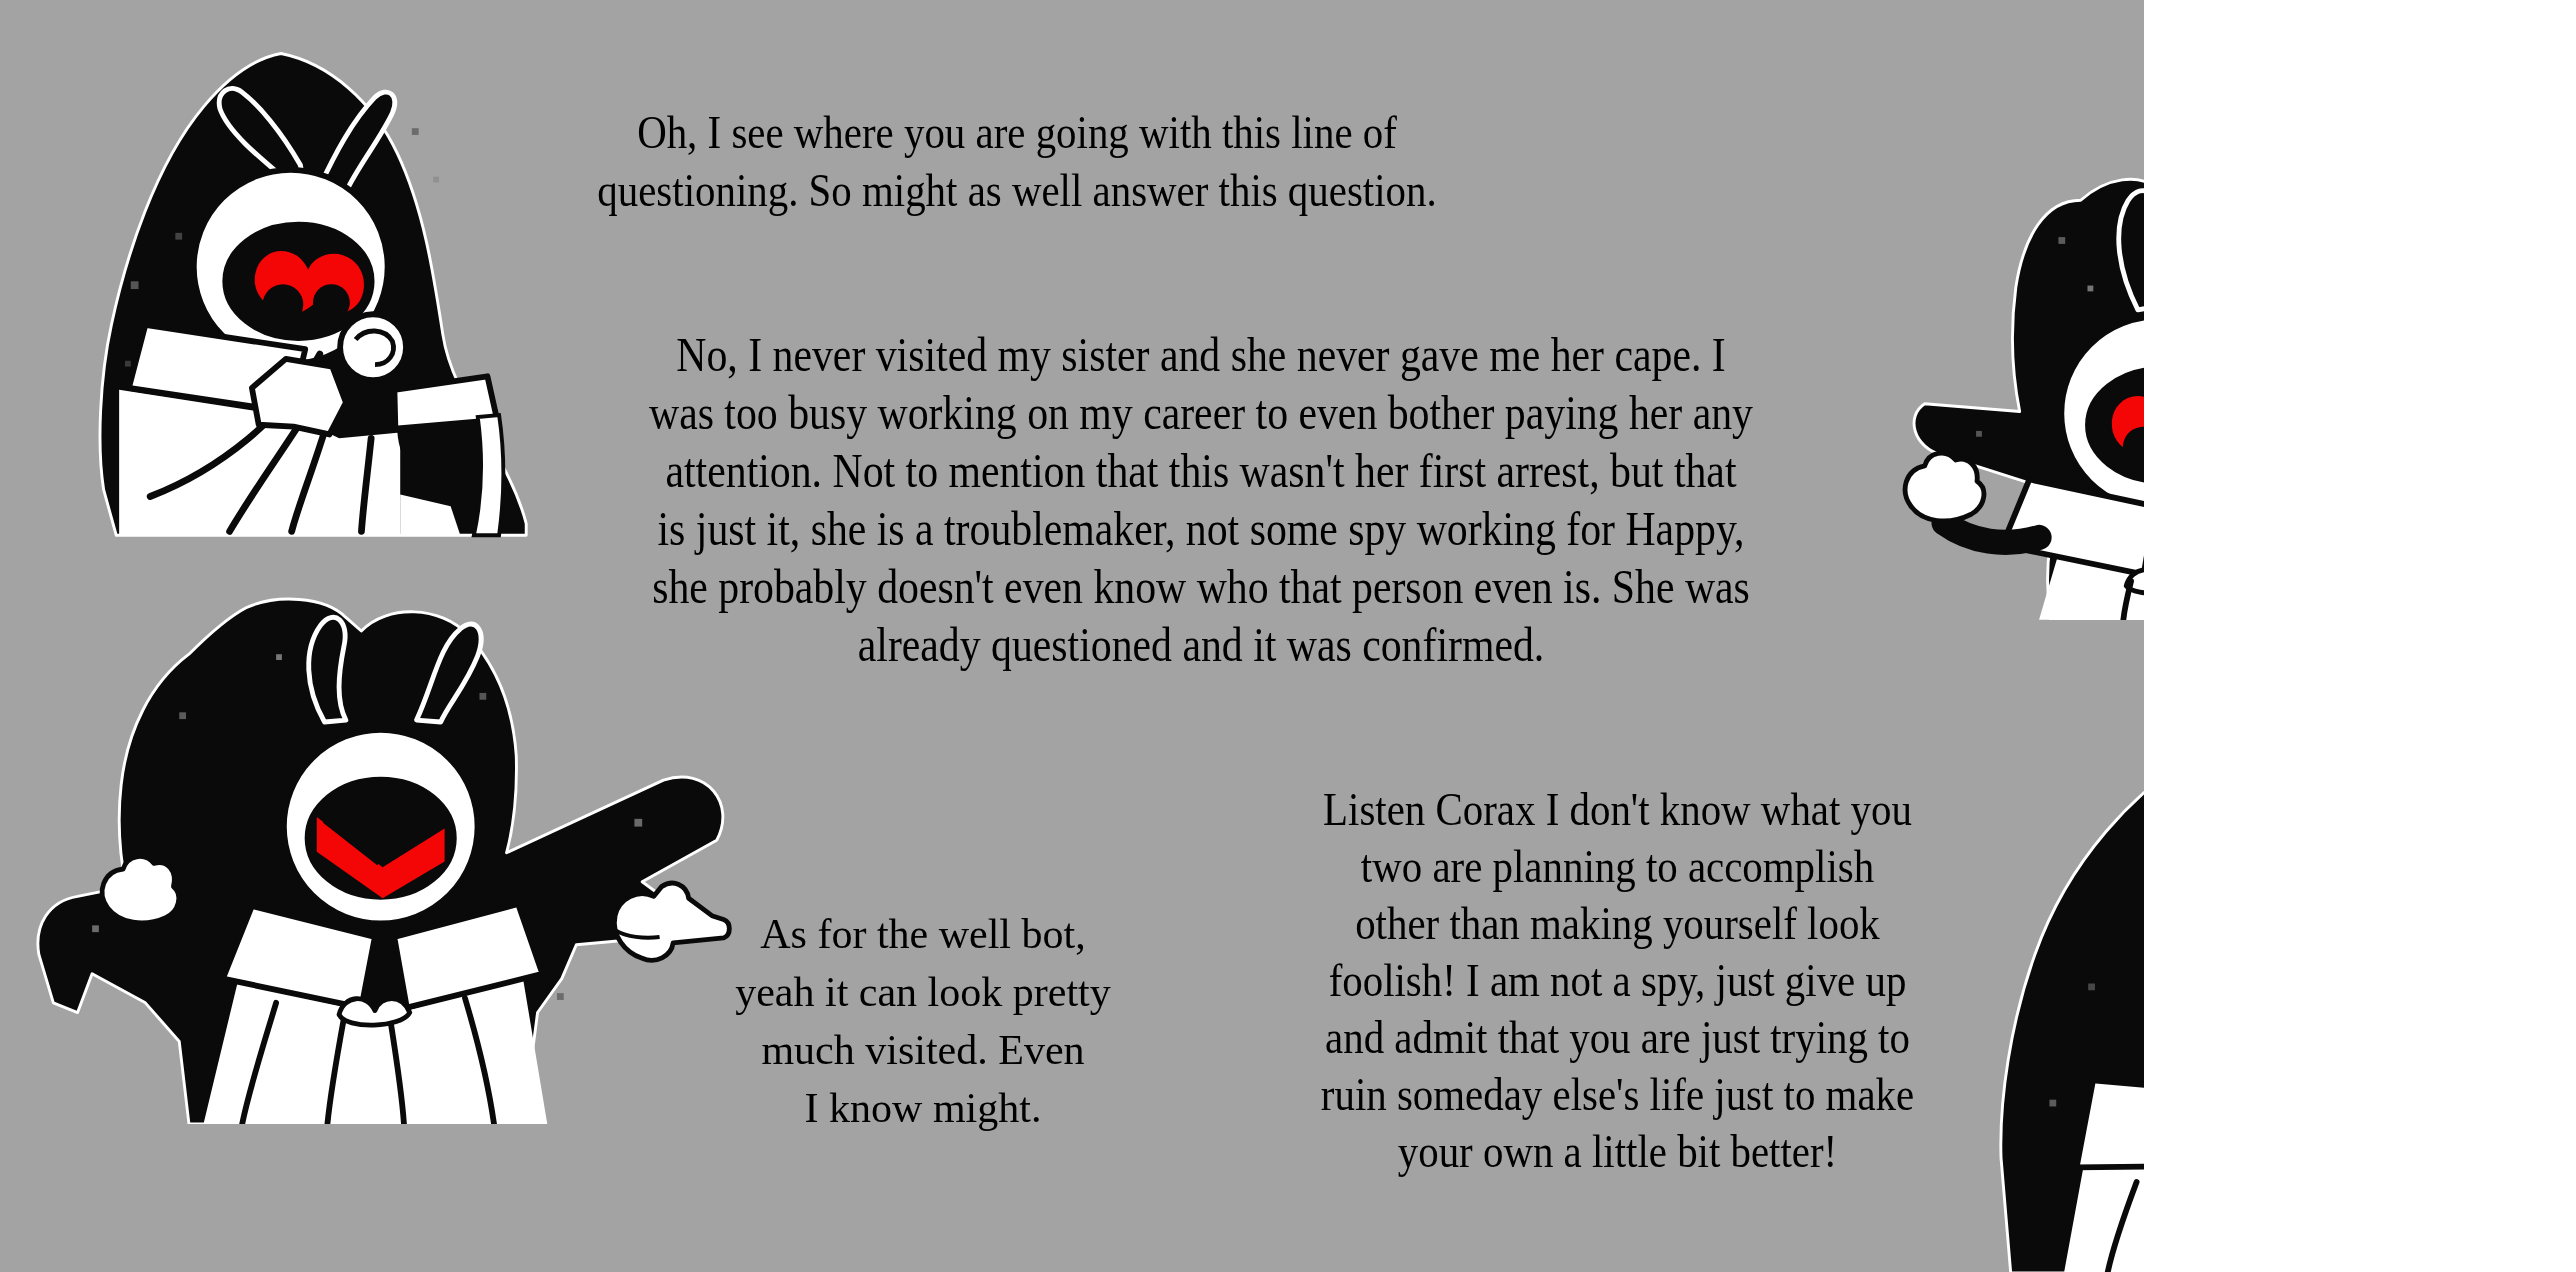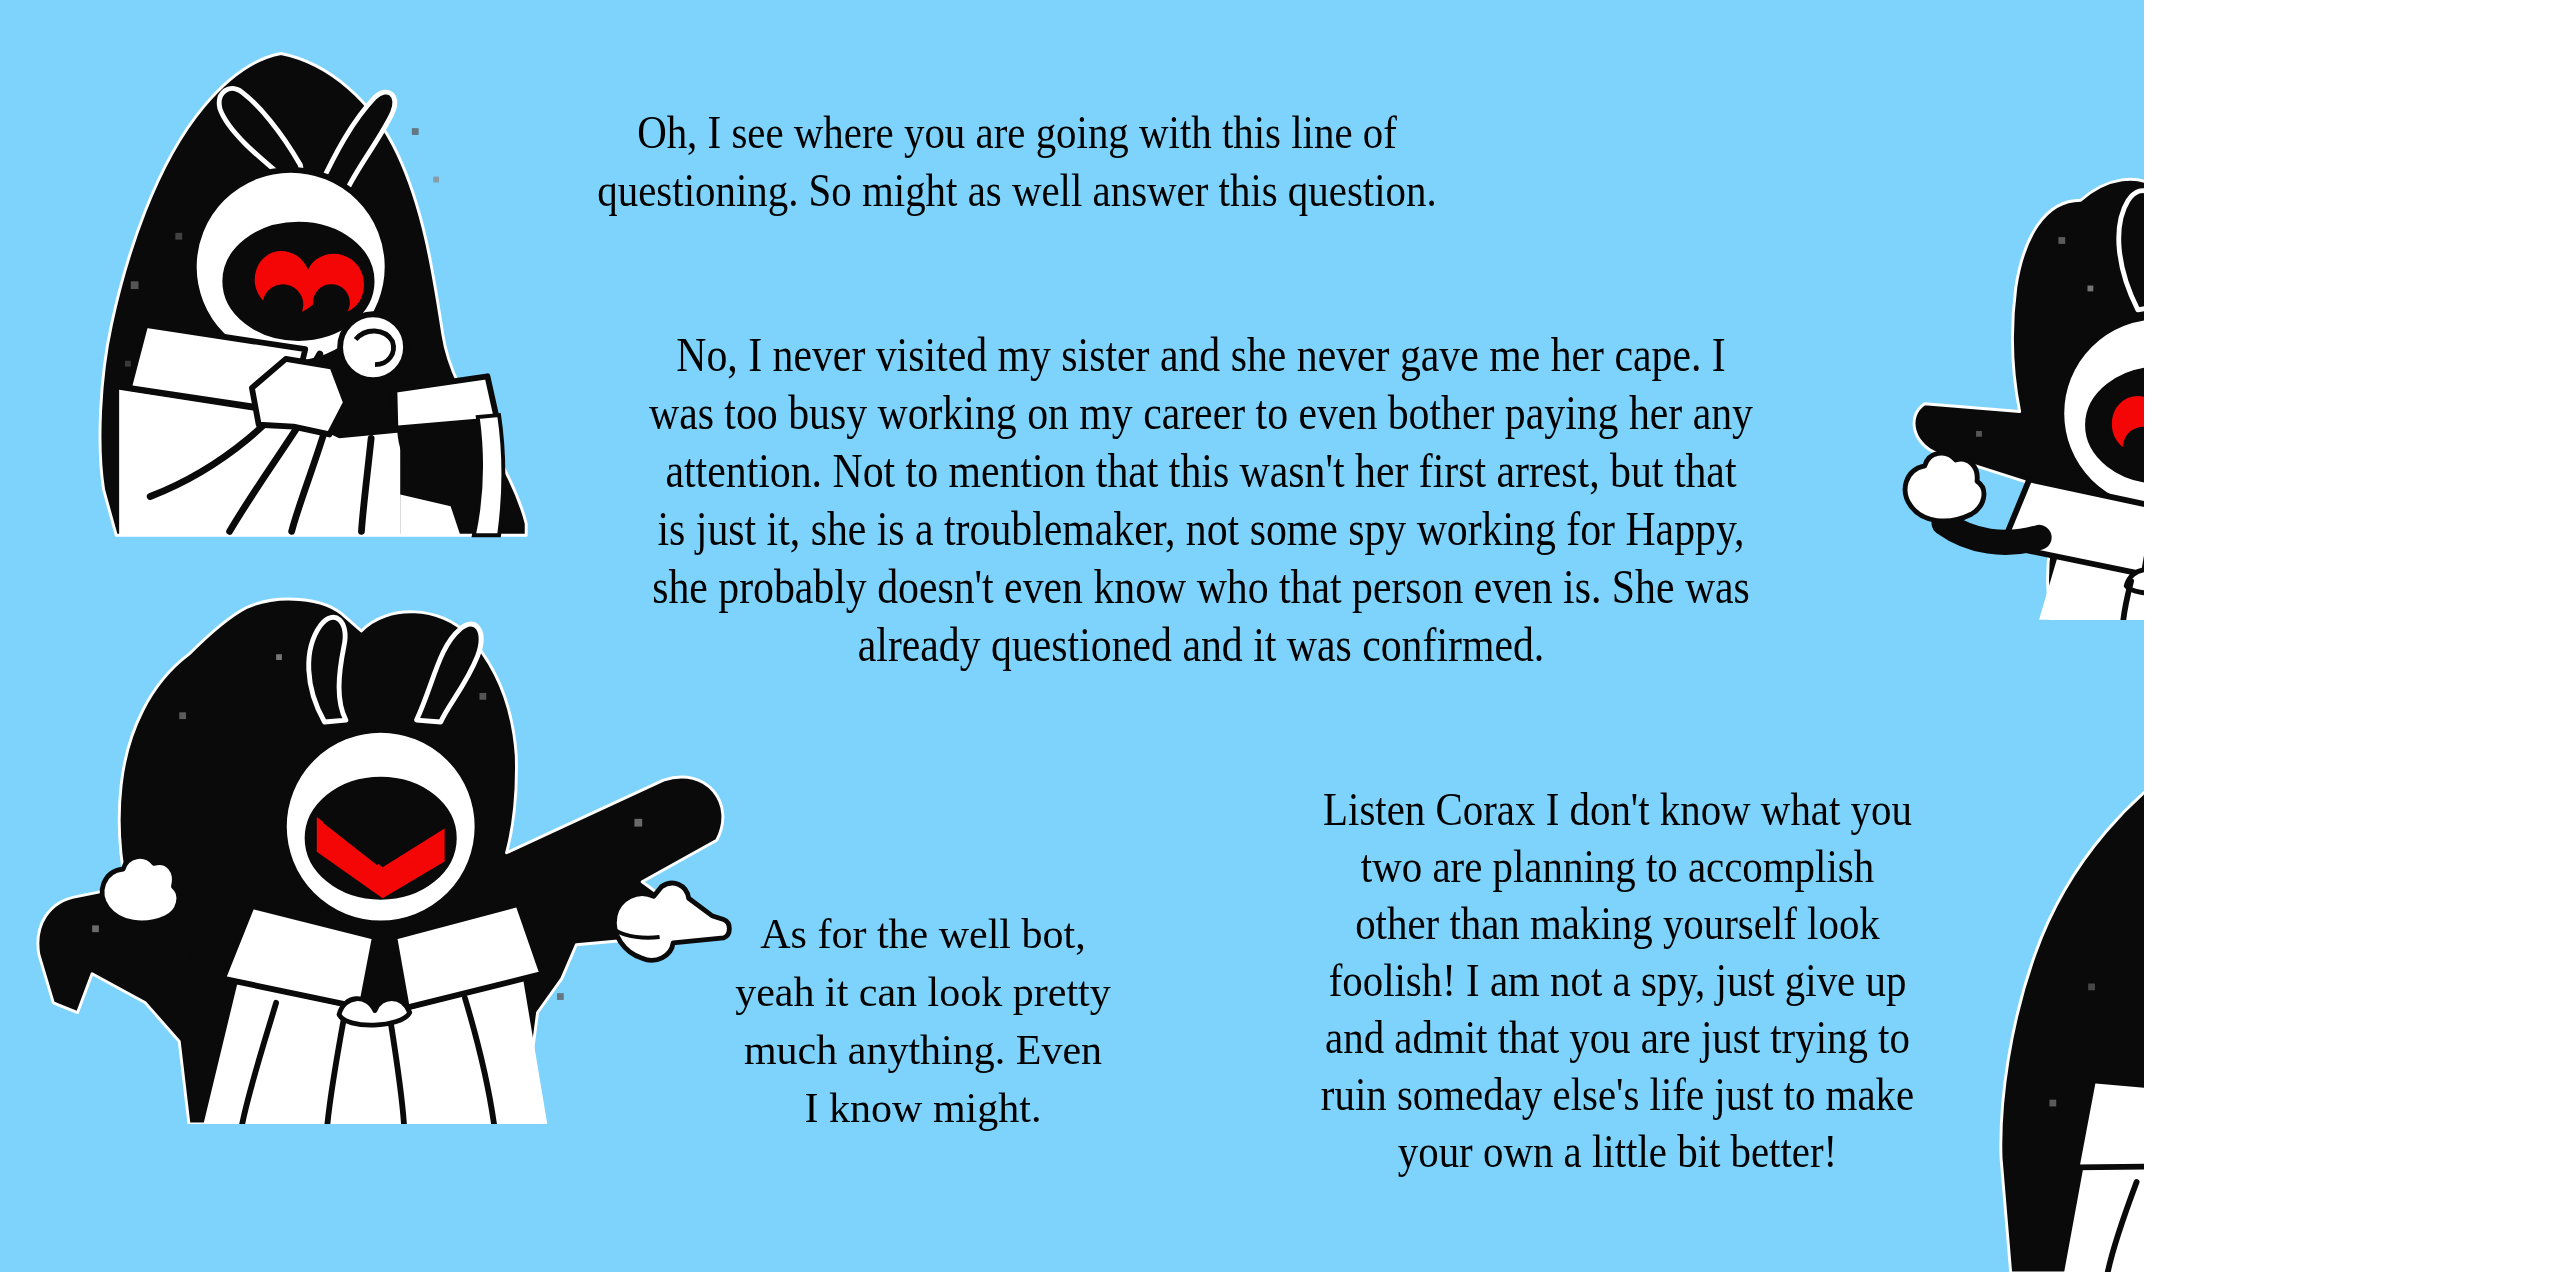--- a/index.html
+++ b/index.html
@@ -1,17 +1,17 @@
 <!DOCTYPE html>
 <html><head>
 <meta charset="utf-8">
 <style>
   html,body{margin:0;padding:0;background:#ffffff;}
   .stage{
-    position:relative;width:2144px;height:1273px;background:#7dd3fc;
+    position:relative;width:2144px;height:1273px;background:#a3a3a3;
     overflow:hidden;font-family:"Liberation Serif",serif;color:#000;
   }
   .character{position:absolute;}
   .character svg{display:block;width:100%;height:100%;}
   .dialogue{position:absolute;text-align:center;color:#000;}
   .dialogue .line{display:block;white-space:nowrap;}
   .condensed{transform:scaleX(0.87);transform-origin:50% 0;}
   #t1{left:484px;top:103px;width:1066px;font-size:47px;line-height:58px;}
   #t2{left:523px;top:326px;width:1356px;font-size:48px;line-height:58px;}
   #t3{left:681px;top:905px;width:484px;font-size:42px;line-height:58px;}
@@ -162,21 +162,21 @@
       <path fill="#ffffff" stroke="#0a0a0a" stroke-width="5" stroke-linejoin="round" d="M76,322 C64,306 72,284 92,282 C96,268 114,264 124,276 C138,272 148,284 144,300 C154,308 150,326 136,332 C114,342 88,338 76,322 Z"></path>
       <path fill="#0a0a0a" d="M540,318 L630,308 L636,338 L546,350 Z"></path>
       <path fill="#ffffff" stroke="#0a0a0a" stroke-width="5" stroke-linejoin="round" d="M600,330 C604,312 624,302 640,310 L648,300 C660,292 674,298 676,312 L700,330 L712,334 C720,337 720,350 712,353 L660,358 C658,372 642,380 628,374 C610,368 596,350 600,330 Z"></path>
       <path d="M600,345 C612,352 630,354 646,352" stroke="#0a0a0a" stroke-width="4" fill="none"></path>
     </svg>
   </div>
 
   <div class="dialogue" id="t3">
     <span class="line">As for the well bot,</span>
     <span class="line">yeah it can look pretty</span>
-    <span class="line">much anything. Even</span>
+    <span class="line">much visited. Even</span>
     <span class="line">I know might.</span>
   </div>
 
   <div class="dialogue condensed" id="t4">
     <span class="line">Listen Corax I don't know what you</span>
     <span class="line">two are planning to accomplish</span>
     <span class="line">other than making yourself look</span>
     <span class="line">foolish! I am not a spy, just give up</span>
     <span class="line">and admit that you are just trying to</span>
     <span class="line">ruin someday else's life just to make</span>

